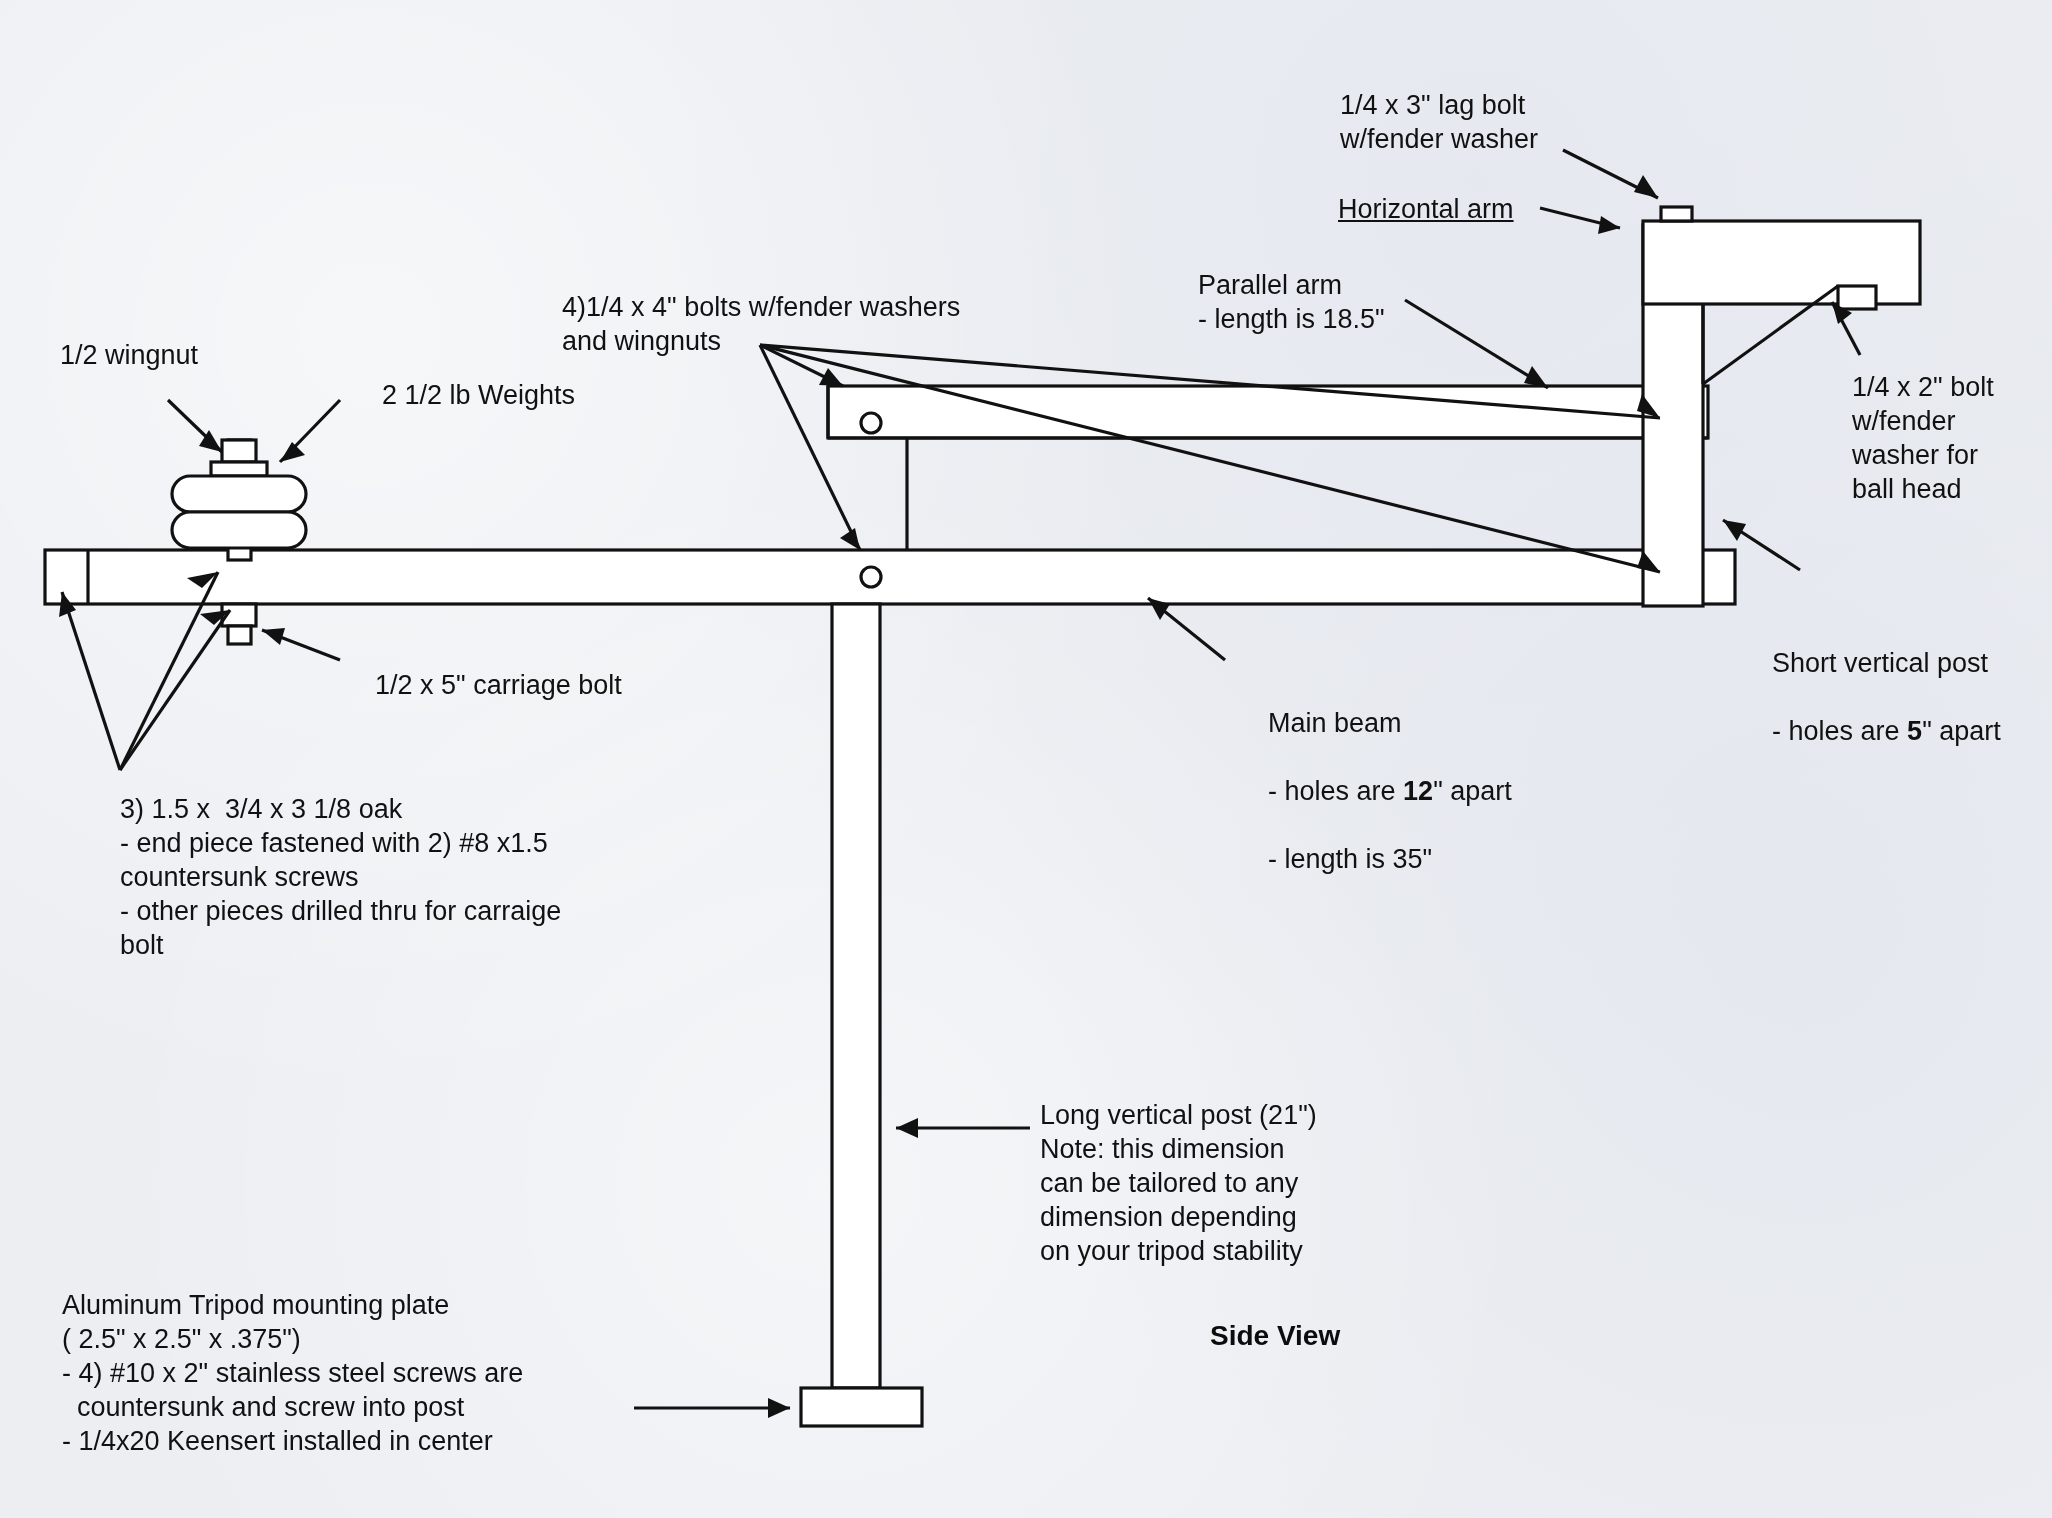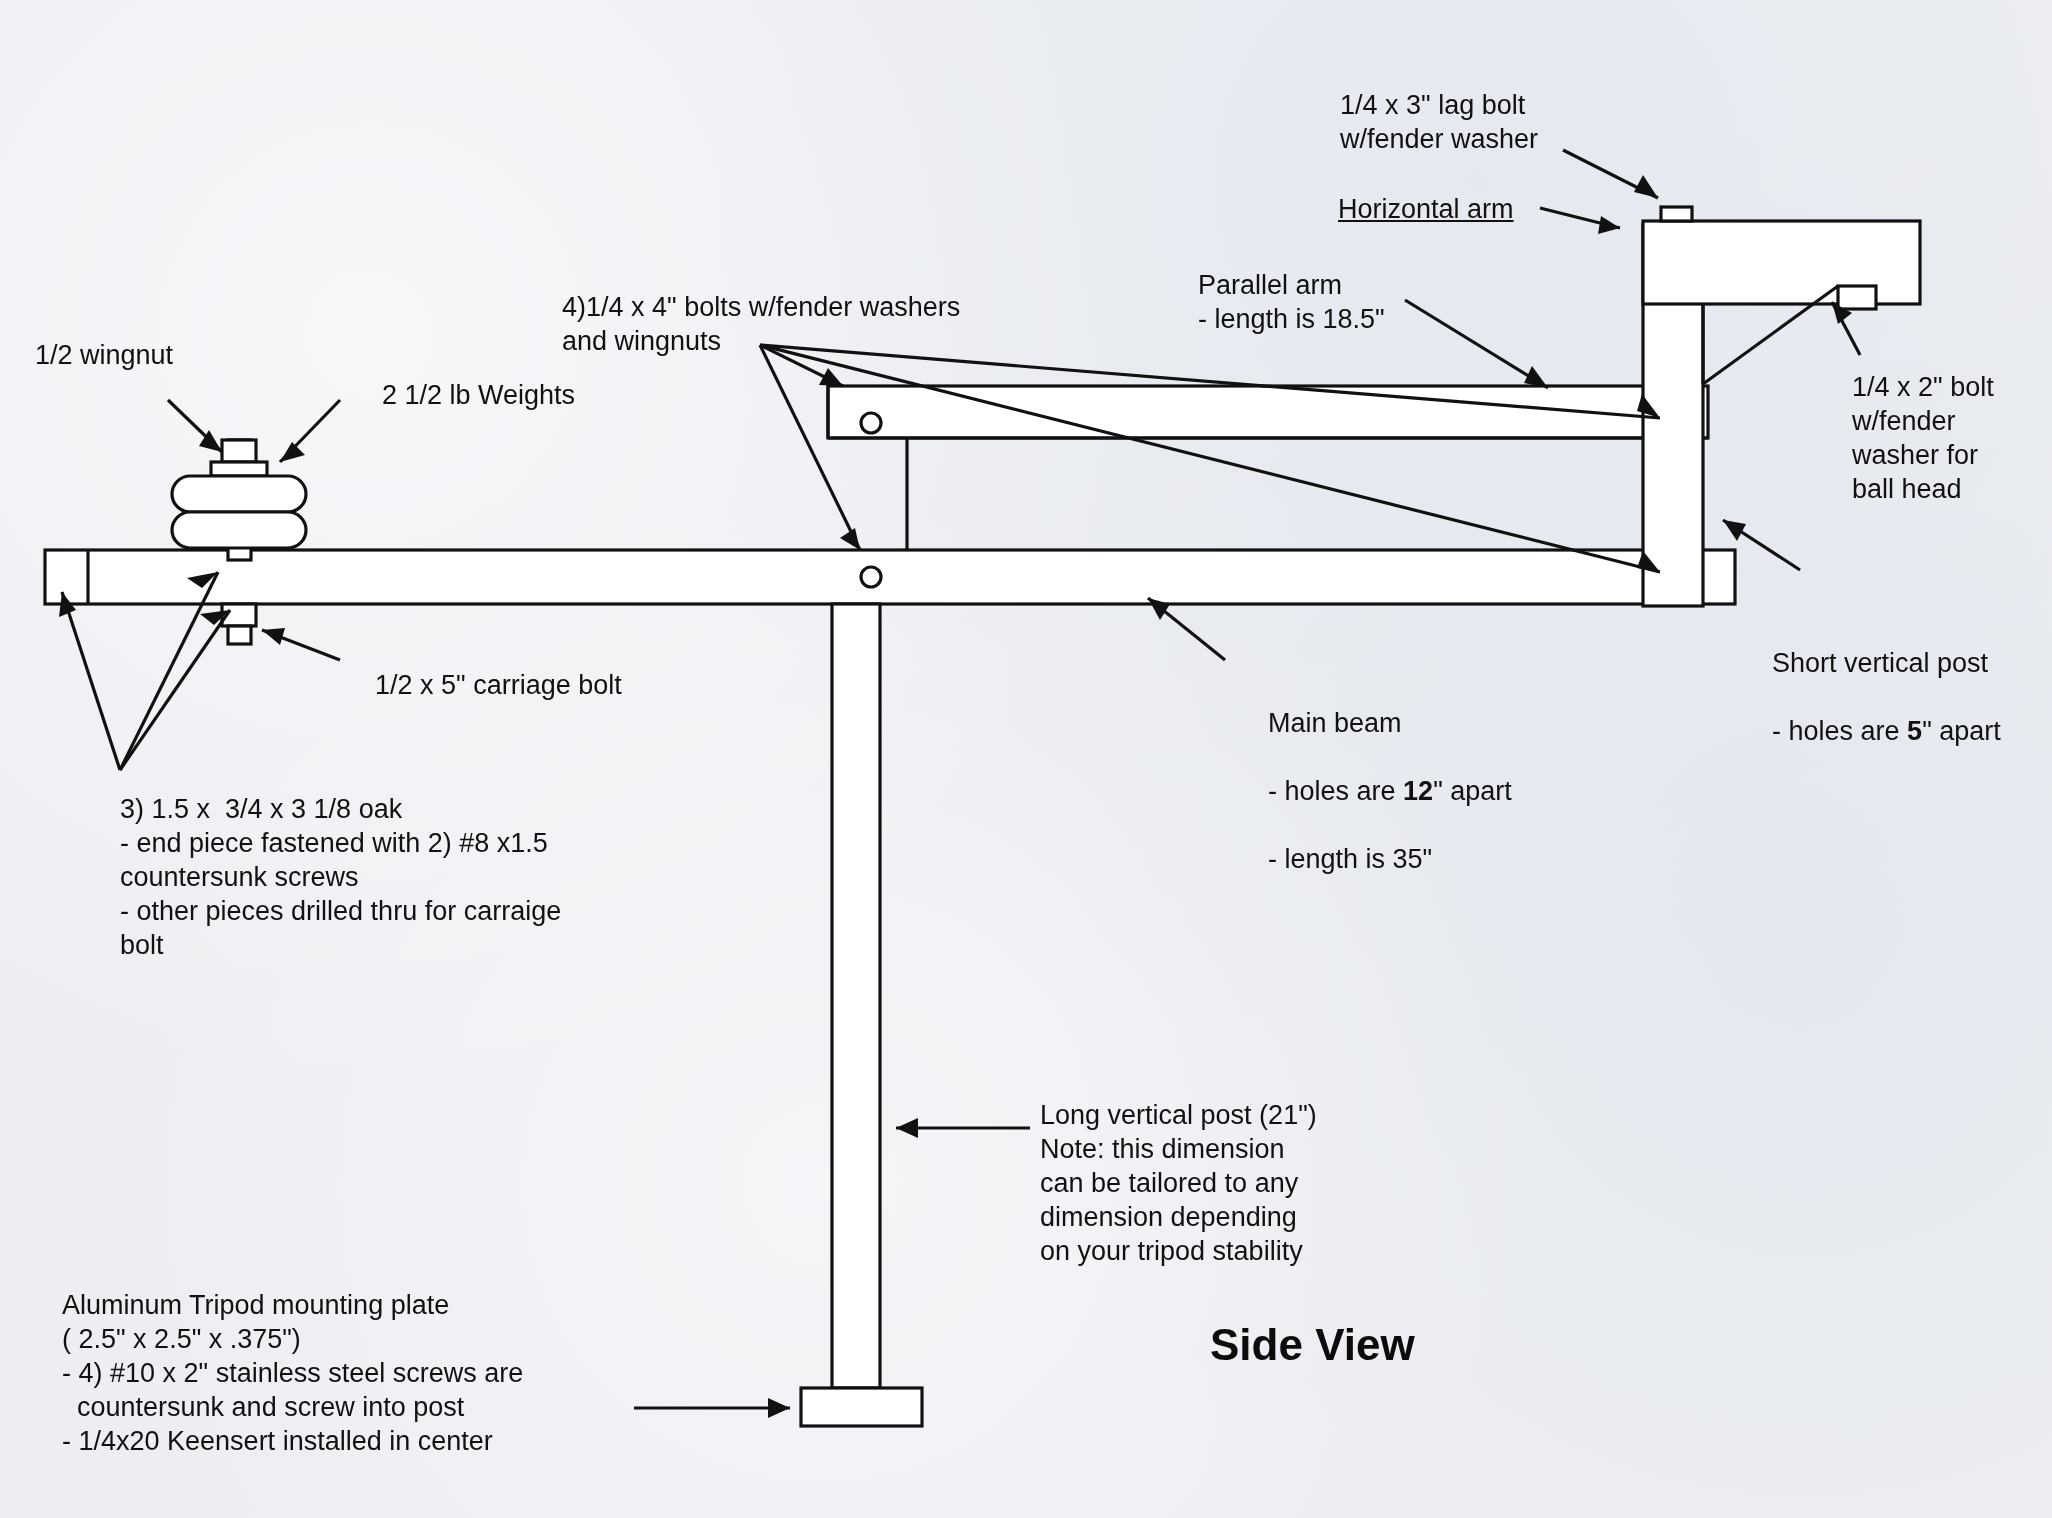--- a/index.html
+++ b/index.html
@@ -37,21 +37,21 @@
   .lbl {
     position: absolute;
     color: #111;
     font-size: 27px;
     line-height: 34px;
     white-space: pre;
   }
   .lbl b { font-weight: bold; }
   .title {
     position: absolute;
-    font-size: 44px;
+    font-size: 28px;
     font-weight: bold;
     color: #0c0c0c;
     white-space: pre;
   }
 </style>
 </head>
 <body>
 
 <div id="page">
 
@@ -167,21 +167,21 @@
 ball head</div>
 
   <div class="lbl" style="left:1742px; top:612px;">
     <span>Short vertical post</span><br>
     <span>- holes are </span><b>5</b><span>" apart</span>
   </div>
 
   <div class="lbl" style="left:562px; top:290px;">4)1/4 x 4" bolts w/fender washers
 and wingnuts</div>
 
-  <div class="lbl" style="left:35px; top:338px;">1/2 wingnut</div>
+  <div class="lbl" style="left:60px; top:338px;">1/2 wingnut</div>
 
   <div class="lbl" style="left:382px; top:378px;">2 1/2 lb Weights</div>
 
   <div class="lbl" style="left:375px; top:668px;">1/2 x 5" carriage bolt</div>
 
   <div class="lbl" style="left:120px; top:792px;">3) 1.5 x  3/4 x 3 1/8 oak
 - end piece fastened with 2) #8 x1.5
 countersunk screws
 - other pieces drilled thru for carraige
 bolt</div>

